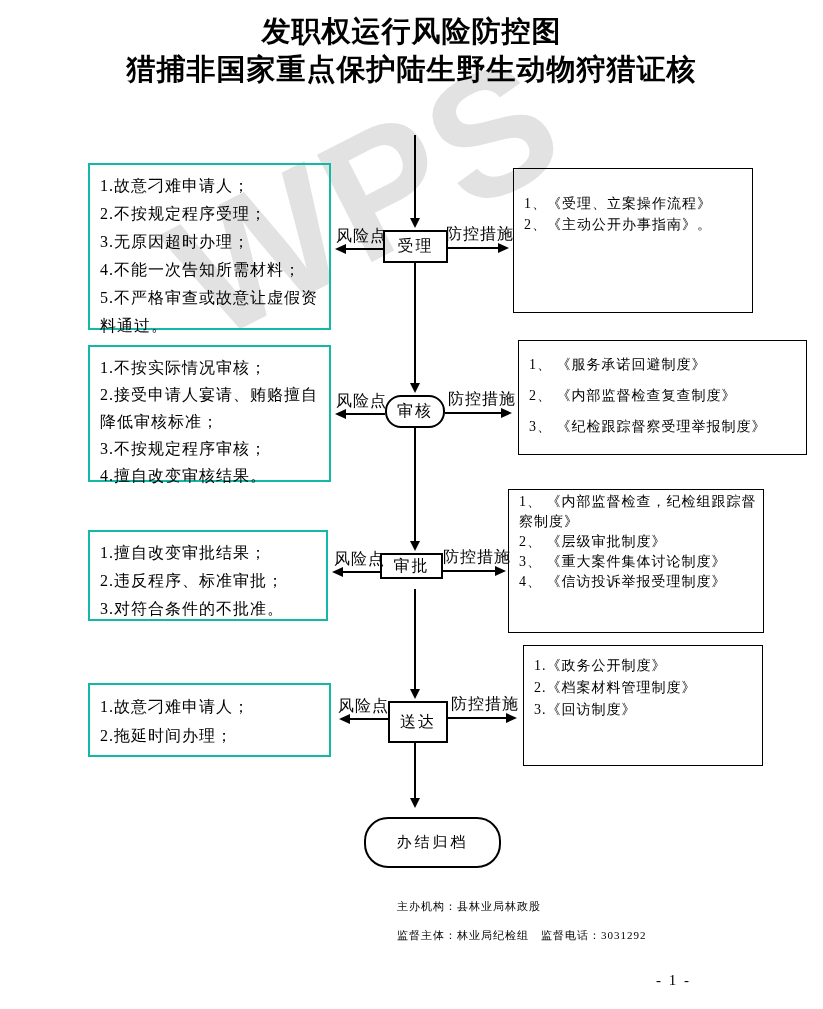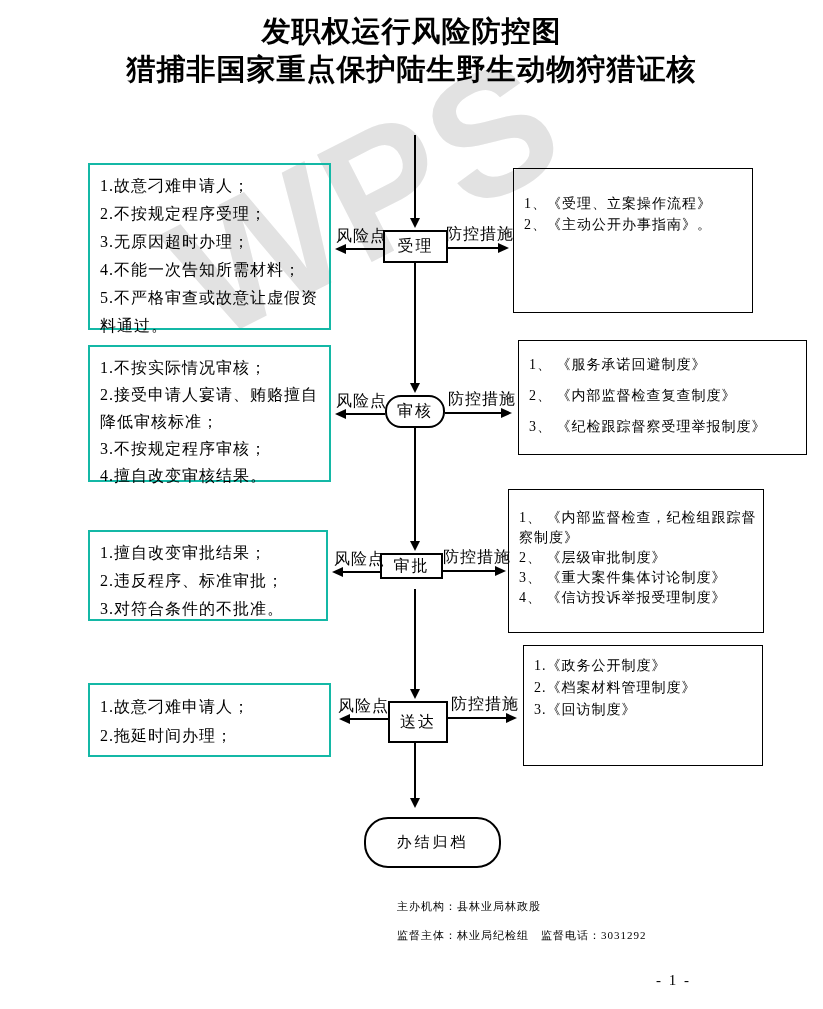--- a/index.html
+++ b/index.html
@@ -89,21 +89,21 @@
   <div class="box lbox" style="left:88px;top:530px;width:240px;height:91px;line-height:28px;">
       <div>1.擅自改变审批结果；</div>
       <div>2.违反程序、标准审批；</div>
       <div>3.对符合条件的不批准。</div>
     </div>
   <span class="flabel" style="left:334px;top:549px;">风险点</span>
   <div class="arrow-h left" style="left:343px;top:571px;width:37px;"></div>
   <div class="box node" style="left:380px;top:553px;width:63px;height:26px;">审批</div>
   <span class="flabel" style="left:443px;top:547px;">防控措施</span>
   <div class="arrow-h right" style="left:443px;top:570px;width:52px;"></div>
-  <div class="box rbox" style="left:508px;top:489px;width:256px;height:144px;line-height:20px;padding-top:18px;">
+  <div class="box rbox" style="left:508px;top:489px;width:256px;height:144px;line-height:20px;padding-top:2px;">
       <div>1、 《内部监督检查，纪检组跟踪督察制度》</div>
       <div>2、 《层级审批制度》</div>
       <div>3、 《重大案件集体讨论制度》</div>
       <div>4、 《信访投诉举报受理制度》</div>
     </div>
 
   <div class="box lbox" style="left:88px;top:683px;width:243px;height:74px;line-height:29px;">
       <div>1.故意刁难申请人；</div>
       <div>2.拖延时间办理；</div>
     </div>

